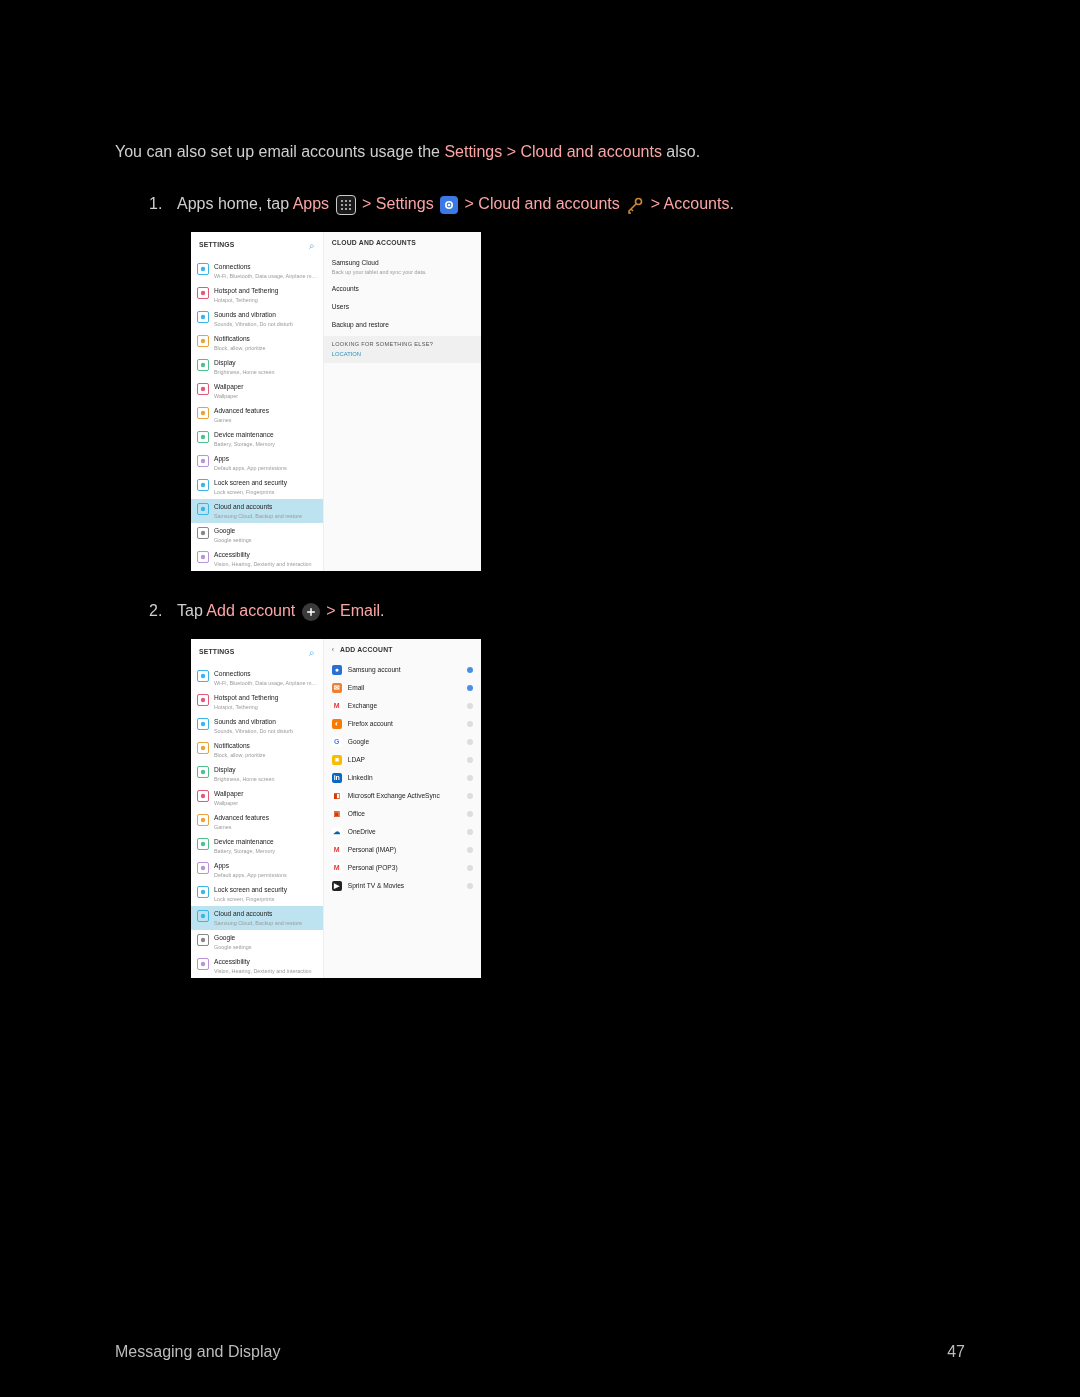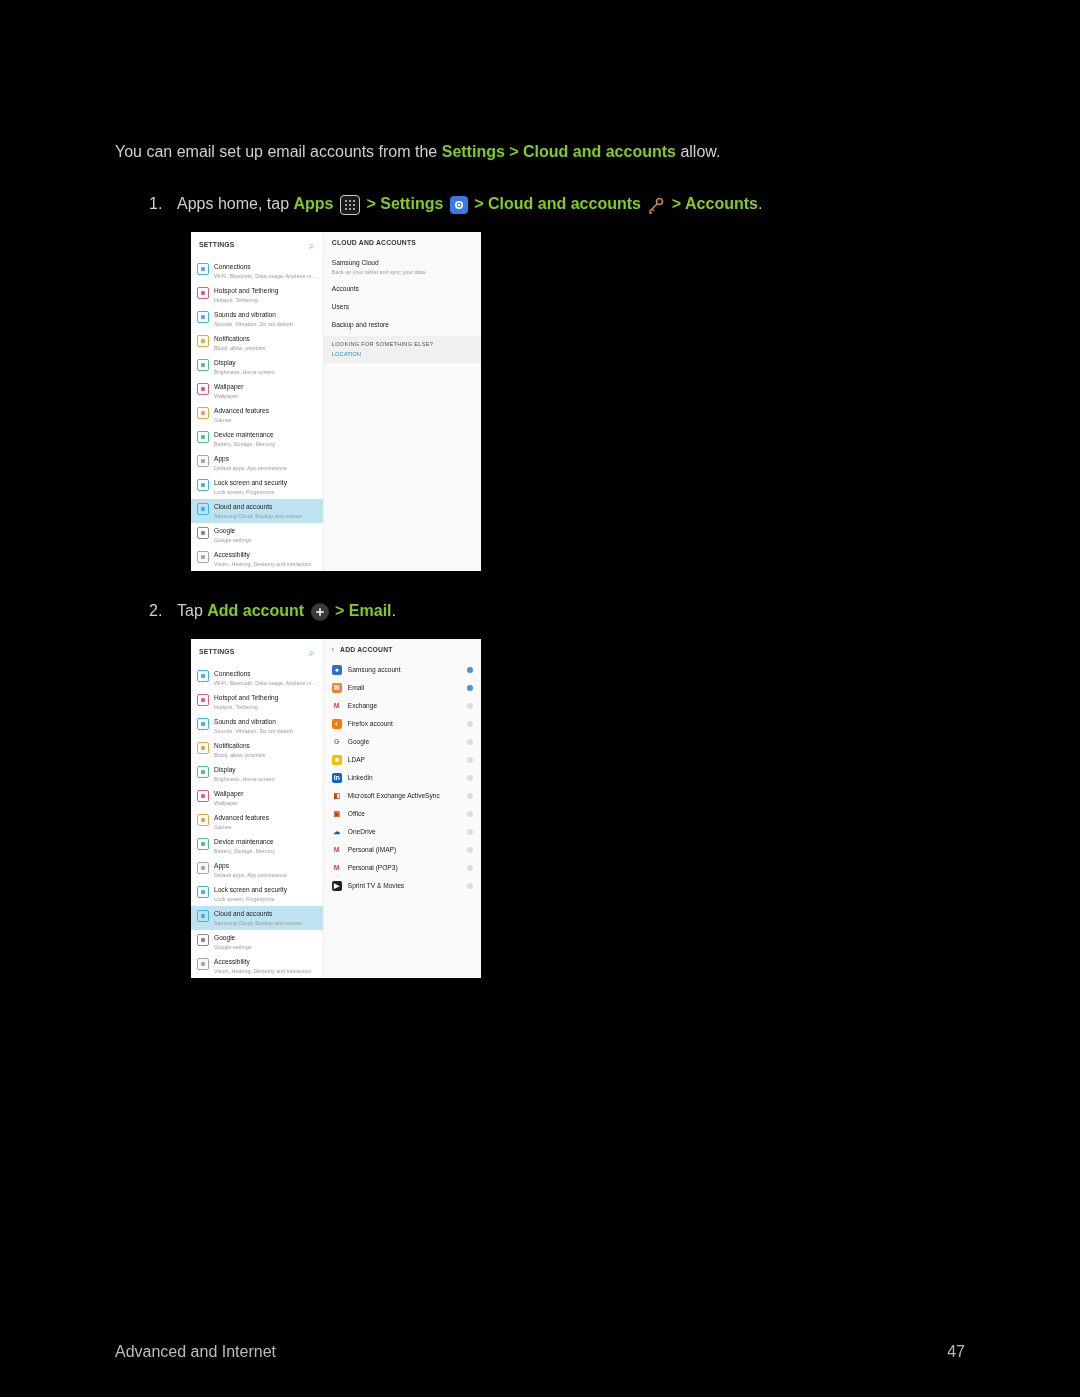--- a/index.html
+++ b/index.html
@@ -6,21 +6,21 @@
 body{
   background:#000;
   width:1080px;
   min-height:1397px;
   font-family:Arial,Helvetica,sans-serif;
   color:#d0d0d0;
   position:relative;
 }
 .content{padding:140px 110px 0 115px;font-size:16px;line-height:1.5}
 .intro{color:#cfcfcf;margin-bottom:28px}
-.bold{font-weight:700;color:#84cc16}
+.bold{font-weight:400;color:#fca5a5}
 .step{display:flex;margin-bottom:16px;padding-left:34px}
 .step-num{min-width:28px;color:#cfcfcf}
 .step-text{color:#cfcfcf}
 .inline-icon{display:inline-flex;vertical-align:middle;width:18px;height:18px;margin:0 2px}
 .icon-apps{background:#1a1a1a;border:1px solid #ccc;border-radius:4px;display:inline-flex;align-items:center;justify-content:center}
 .icon-apps svg{width:12px;height:12px}
 .icon-settings{background:#3b7ae5;border-radius:4px;display:inline-flex;align-items:center;justify-content:center}
 .icon-settings svg{width:12px;height:12px}
 .icon-key svg{width:18px;height:18px}
 .icon-plus{background:#3a3a3a;border-radius:50%;display:inline-flex;align-items:center;justify-content:center;width:18px;height:18px;color:#fff}
@@ -49,21 +49,21 @@
 .acc-dot{flex:0 0 6px;height:6px;border-radius:50%;background:#ddd}
 .acc-dot.blue{background:#4a90e2}
 .back-arrow{color:#888;margin-right:4px}
 .footer{position:absolute;bottom:0;left:0;right:0;display:flex;justify-content:space-between;padding:38px 115px 36px;font-size:16px;color:#bcbcbc}
 </style>
 </head>
 <body>
 
 <div class="content">
   <div class="intro">
-    <span>You can email set up email accounts from the </span><span class="bold">Settings &gt; Cloud and accounts</span><span> allow.</span>
+    <span>You can also set up email accounts usage the </span><span class="bold">Settings &gt; Cloud and accounts</span><span> also.</span>
   </div>
 
   <div class="step">
     <div class="step-num">1.</div>
     <div class="step-text">
       <span>Apps home, tap </span><span class="bold">Apps</span>
       <span class="inline-icon icon-apps">
           <svg viewBox="0 0 12 12">
             <g fill="#d0d0d0">
               <circle cx="2" cy="2" r="1"></circle>
@@ -509,15 +509,15 @@
             <div class="acc-ico" style="background: rgb(34, 34, 34); color: rgb(255, 255, 255);">▶</div>
             <div class="acc-label">Sprint TV &amp; Movies</div>
             <div class="acc-dot"></div>
           </div>
         </div>
     </div>
   </div>
 </div>
 
 <div class="footer">
-  <span>Advanced and Internet</span>
+  <span>Messaging and Display</span>
   <span>47</span>
 </div>
 
 </body></html>

